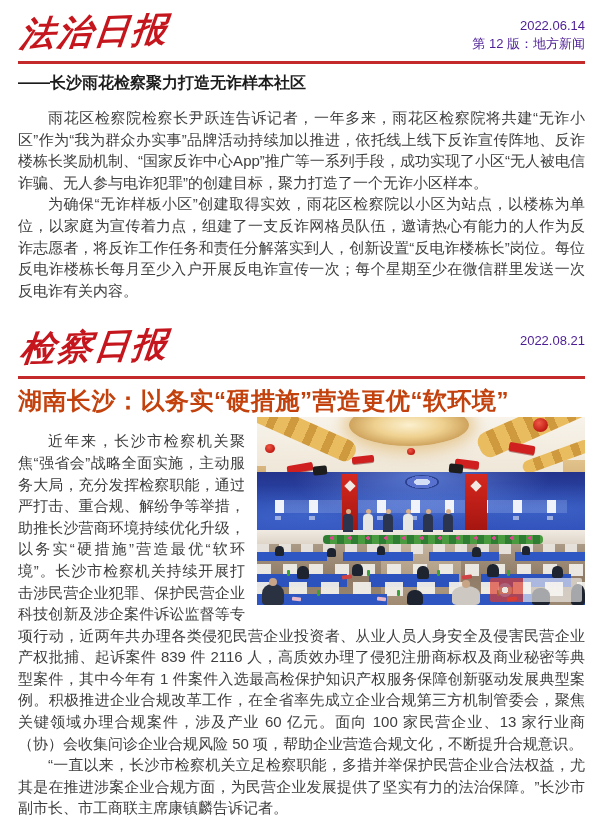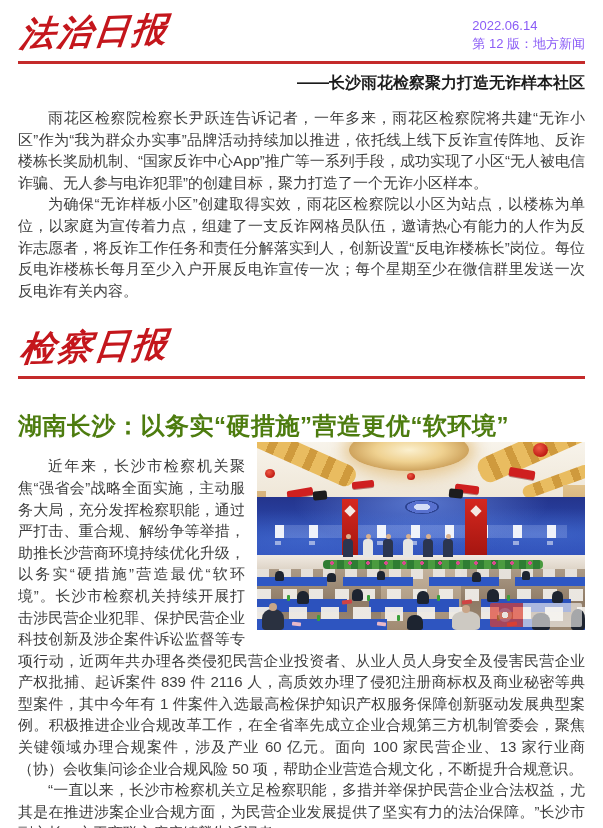--- a/index.html
+++ b/index.html
@@ -9,30 +9,30 @@
     font-family:"Liberation Sans","DejaVu Sans",sans-serif;
   }
   
   .masthead{display:flex;justify-content:space-between;align-items:flex-start;}
   .np-logo{
     color:#c4161c;font-size:35px;font-weight:bold;font-style:italic;
     font-family:"DejaVu Serif","Liberation Serif",serif;
     letter-spacing:2px;transform:skewX(-8deg) rotate(-2deg);transform-origin:left bottom;
     line-height:44px;white-space:nowrap;
   }
-  .meta{text-align:left;font-size:13px;color:#8b5cf6;line-height:18px;padding-top:5px;}
+  .meta{text-align:right;font-size:13px;color:#4c1d95;line-height:18px;padding-top:5px;}
   .rule{height:3px;background:#c42a2a;margin-top:5px;}
   
   .headline1{margin:22px 0 0;text-align:center;font-size:23px;font-weight:800;color:#141414;letter-spacing:1px;}
-  .subhead1{margin:9px 0 0;text-align:right;font-size:16px;font-weight:700;color:#1b1b1b;}
+  .subhead1{margin:9px 0 0;text-align:left;font-size:16px;font-weight:700;color:#1b1b1b;}
   .a1-body{padding-top:13px;}
   .a1-body p,.a2-body p{margin:0;font-size:15px;line-height:21.6px;color:#3e3e3e;text-align:justify;text-indent:2em;}
   
   .section2{margin-top:26px;}
-  .headline2{margin:31px 0 0;text-align:left;font-size:24px;font-weight:800;color:#4d7c0f;letter-spacing:.5px;}
+  .headline2{margin:6px 0 0;text-align:left;font-size:24px;font-weight:800;color:#c2410c;letter-spacing:.5px;}
   .a2-body{padding-top:13px;overflow:hidden;}
   
   .photo{
     float:right;width:328px;height:191px;margin:-16px 0 8px 12px;position:relative;overflow:hidden;
     background:linear-gradient(180deg,#f8f4ec 0%,#efe7d8 30%,#e7dcc8 36%);
   }
   .photo *{position:absolute;}
   .ph-chandelier{left:92px;top:-10px;width:120px;height:42px;border-radius:50%;
     background:radial-gradient(ellipse at center,#fbf0cf 0%,#efd190 40%,#cfa45e 70%,#ecdfc4 100%);
     box-shadow:0 0 16px 6px rgba(225,185,115,.75);}
@@ -128,20 +128,21 @@
     <div class="a1-body">
       <p>雨花区检察院检察长尹跃连告诉记者，一年多来，雨花区检察院将共建“无诈小区”作为“我为群众办实事”品牌活动持续加以推进，依托线上线下反诈宣传阵地、反诈楼栋长奖励机制、“国家反诈中心App”推广等一系列手段，成功实现了小区“无人被电信诈骗、无人参与电诈犯罪”的创建目标，聚力打造了一个无诈小区样本。</p>
       <p>为确保“无诈样板小区”创建取得实效，雨花区检察院以小区为站点，以楼栋为单位，以家庭为宣传着力点，组建了一支反诈网格员队伍，邀请热心有能力的人作为反诈志愿者，将反诈工作任务和责任分解落实到人，创新设置“反电诈楼栋长”岗位。每位反电诈楼栋长每月至少入户开展反电诈宣传一次；每个星期至少在微信群里发送一次反电诈有关内容。</p>
     </div>
   </section>
 
   <section class="section2">
     <header class="masthead">
       <div class="np-logo">检察日报</div>
       <div class="meta">
+        <div>2022.08.21</div>
       </div>
     </header>
     <div class="rule"></div>
 
     <h1 class="headline2">湖南长沙：以务实“硬措施”营造更优“软环境”</h1>
 
     <div class="a2-body">
 
       <figure class="photo">
         <div class="ph-chandelier"></div>

